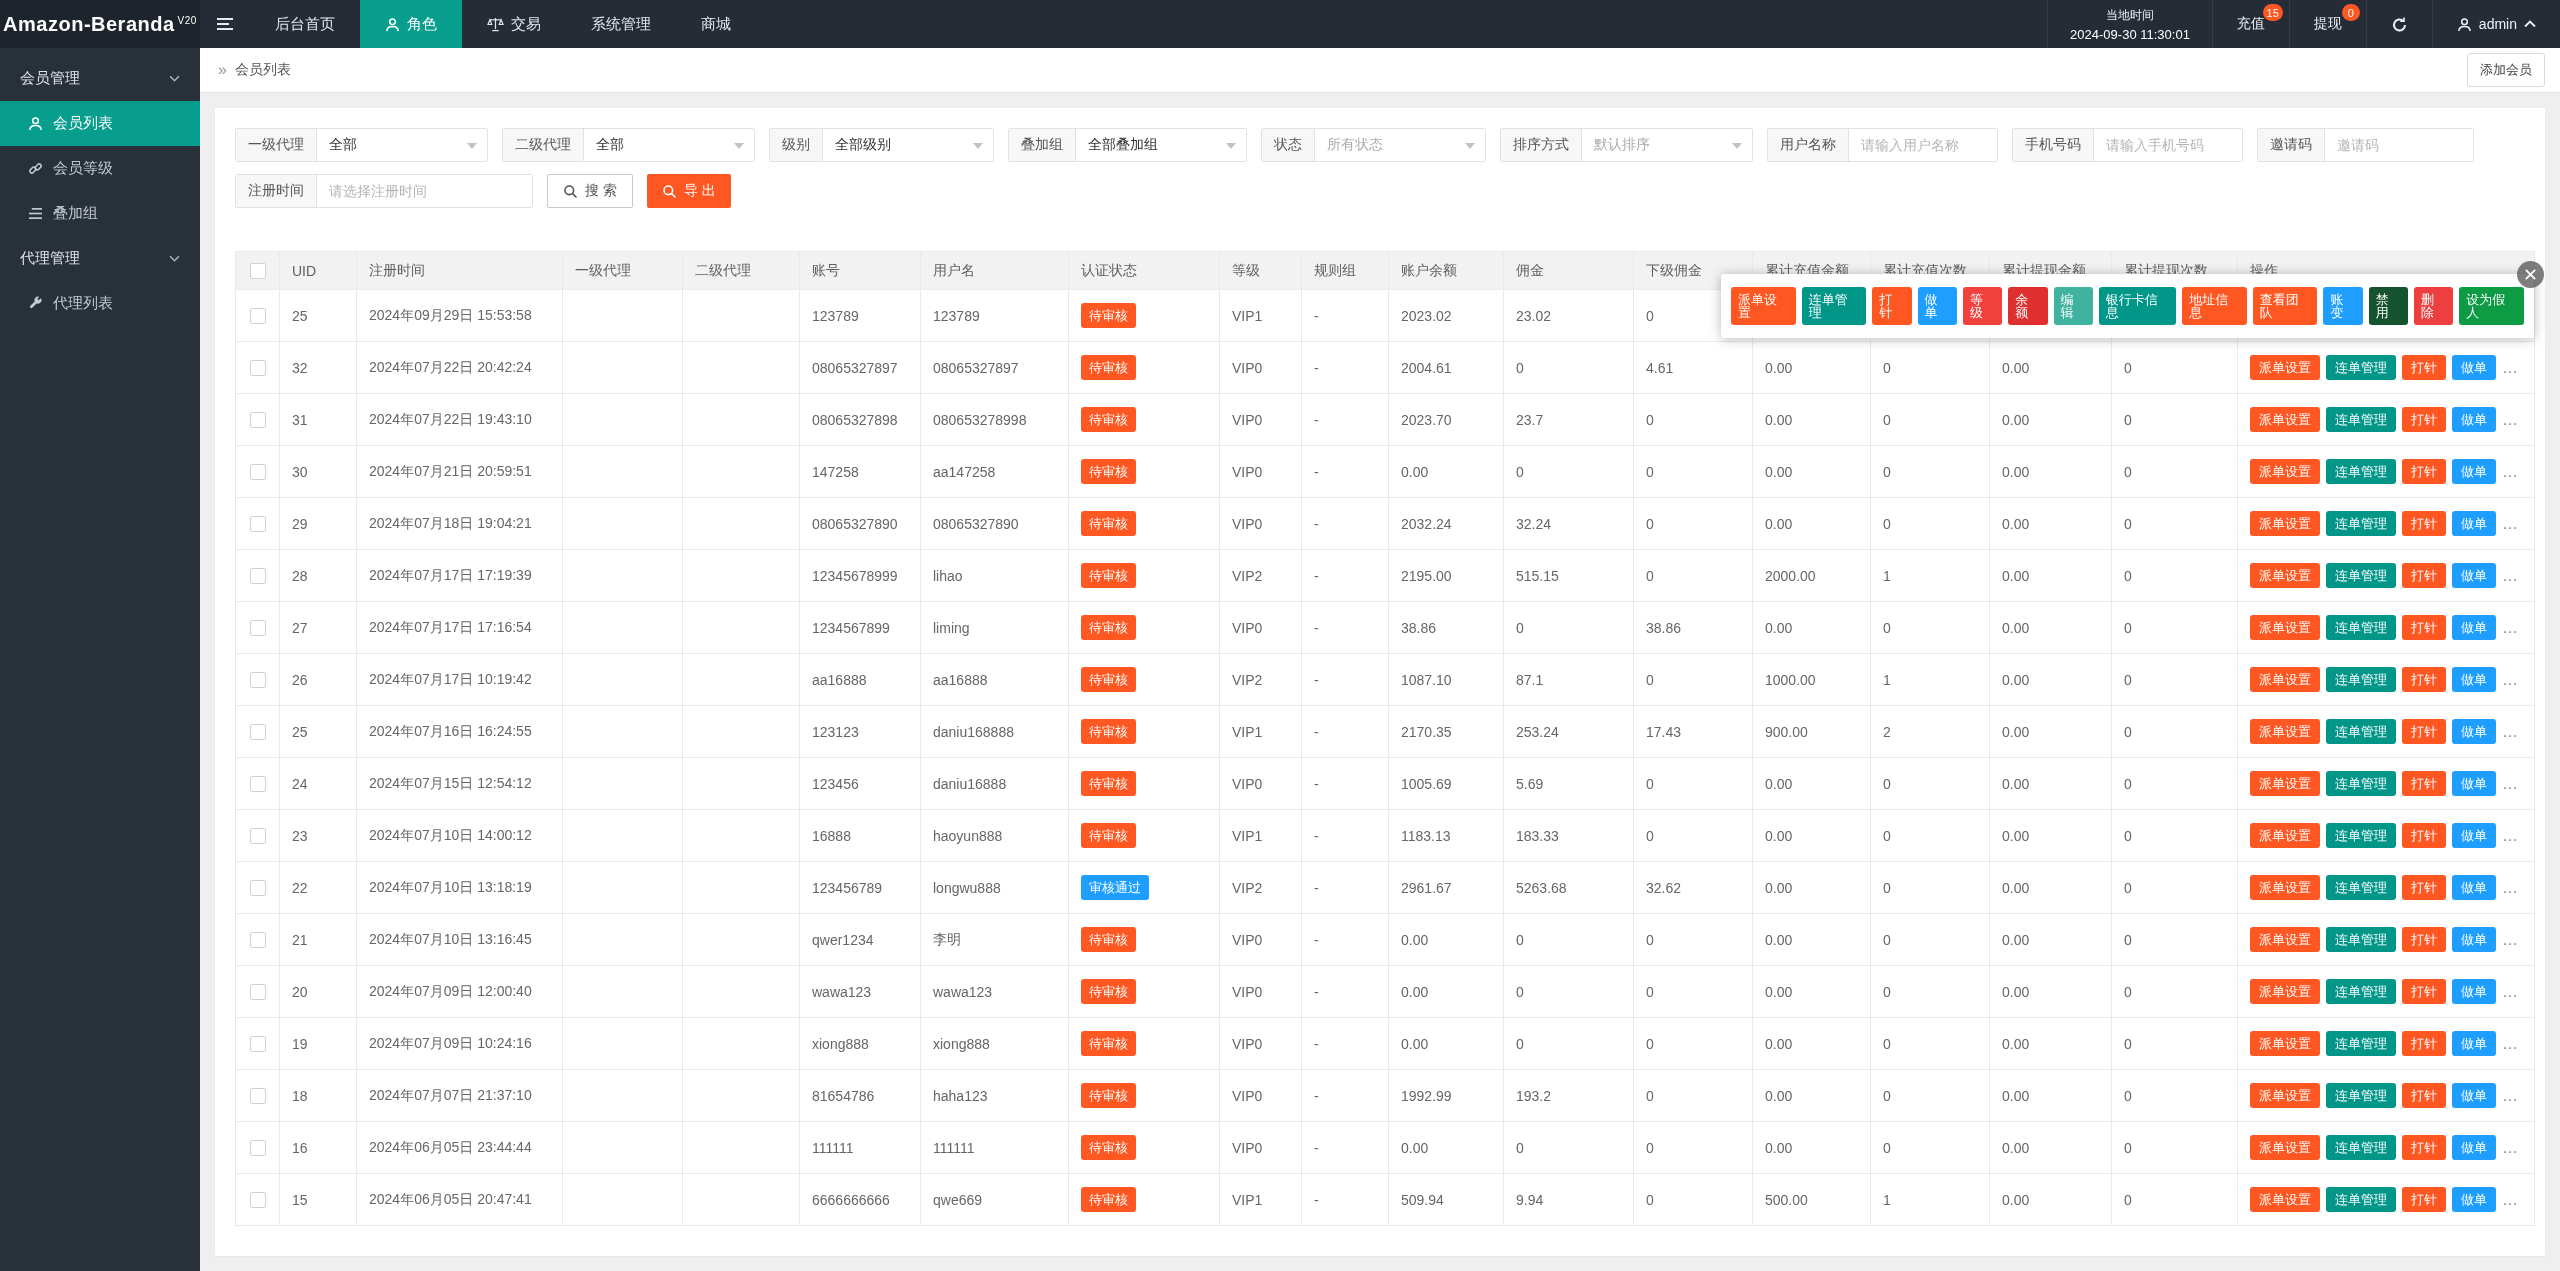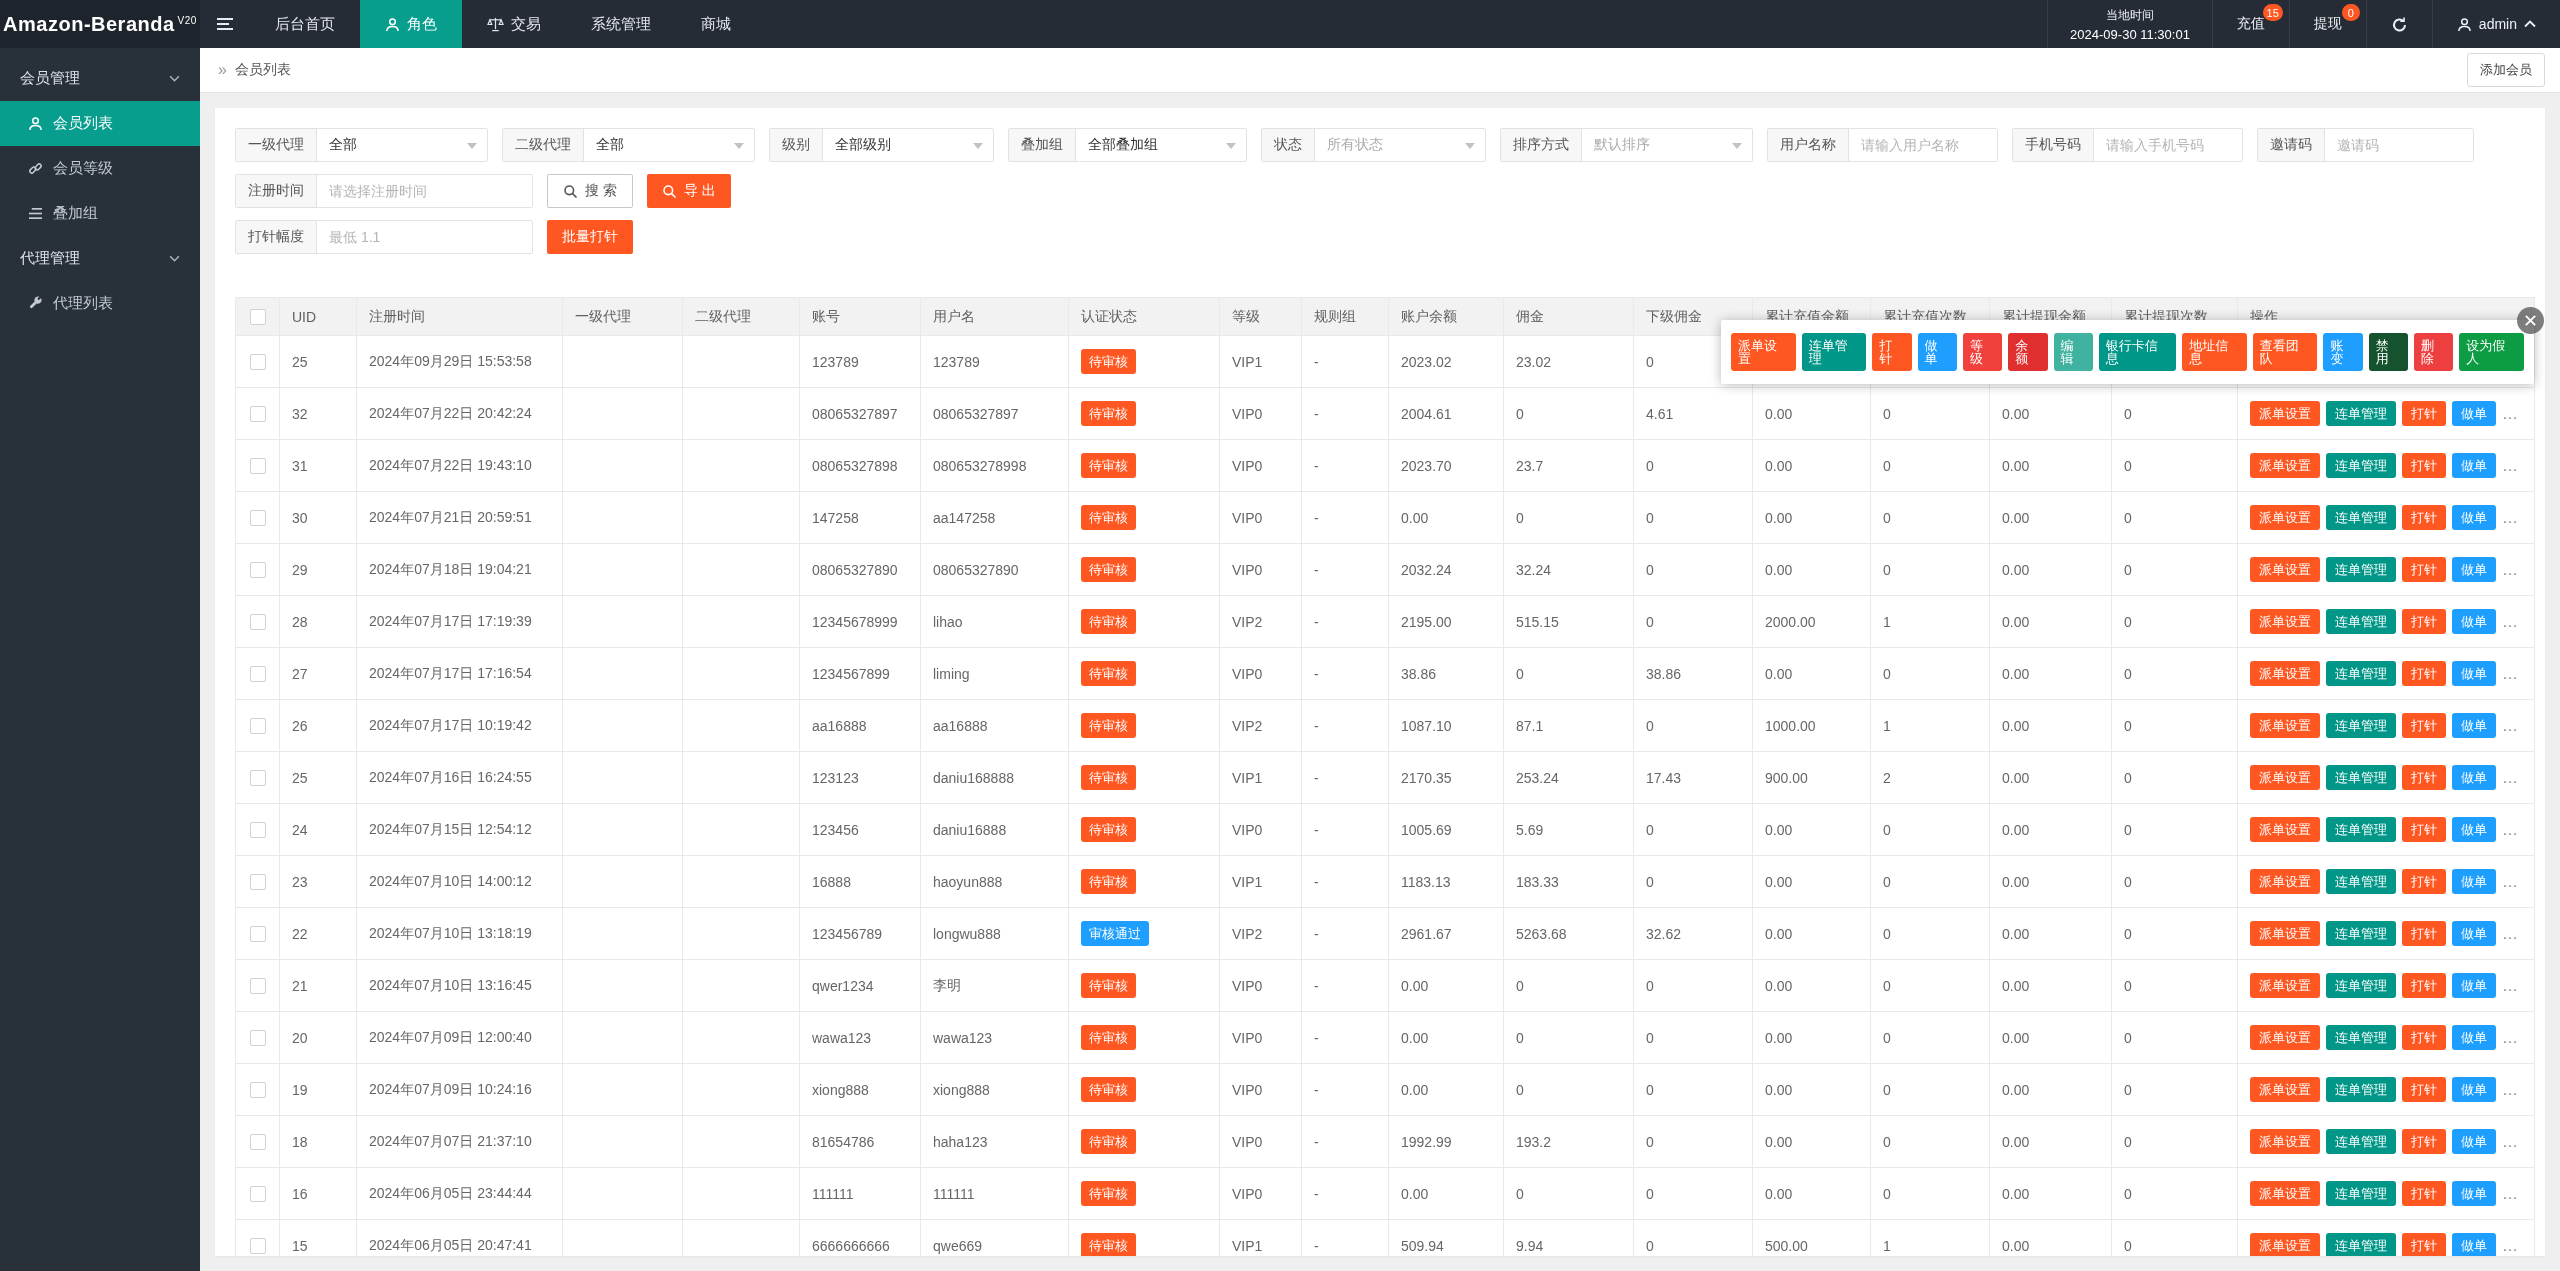--- a/index.html
+++ b/index.html
@@ -310,27 +310,20 @@
             <span class="icon">
               <svg width="15" height="15" viewBox="0 0 15 15" fill="none" stroke="currentColor" stroke-width="1.6">
                 <circle cx="6.3" cy="6.3" r="4.3"></circle>
                   <line x1="9.6" y1="9.6" x2="13.5" y2="13.5"></line>
               </svg>
             </span>
             <span>导 出</span>
           </button>
         </div>
 
-        <div class="frow">
-          <div class="fgroup">
-            <span class="faddon">打针幅度</span>
-            <input class="finput wide" placeholder="最低 1.1" style="">
-          </div>
-          <button class="btn btn-orange">批量打针</button>
-        </div>
 
         <div class="tablewrap">
           <table>
             <colgroup>
               <col class="c0">
                 <col class="c1">
                 <col class="c2">
                 <col class="c3">
                 <col class="c4">
                 <col class="c5">

